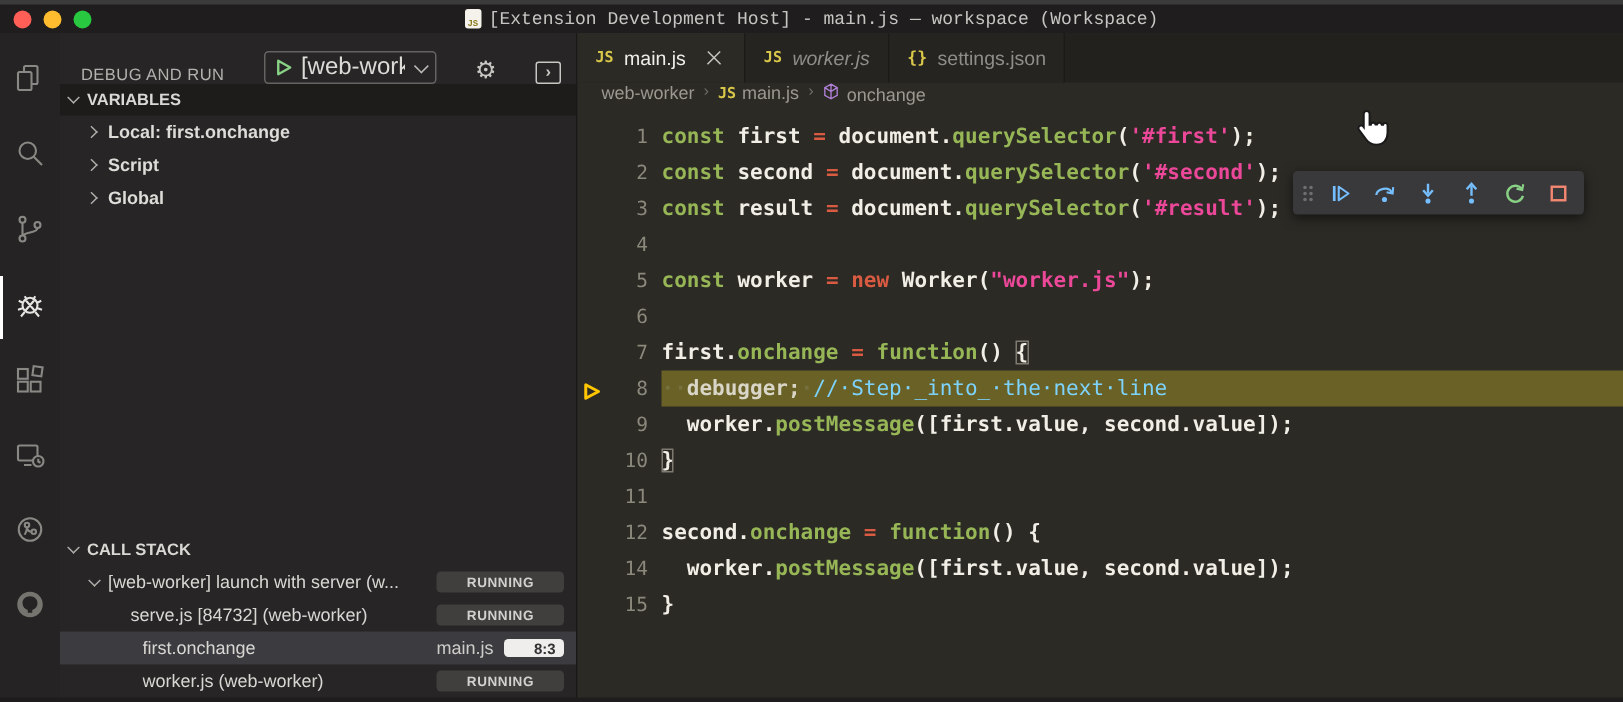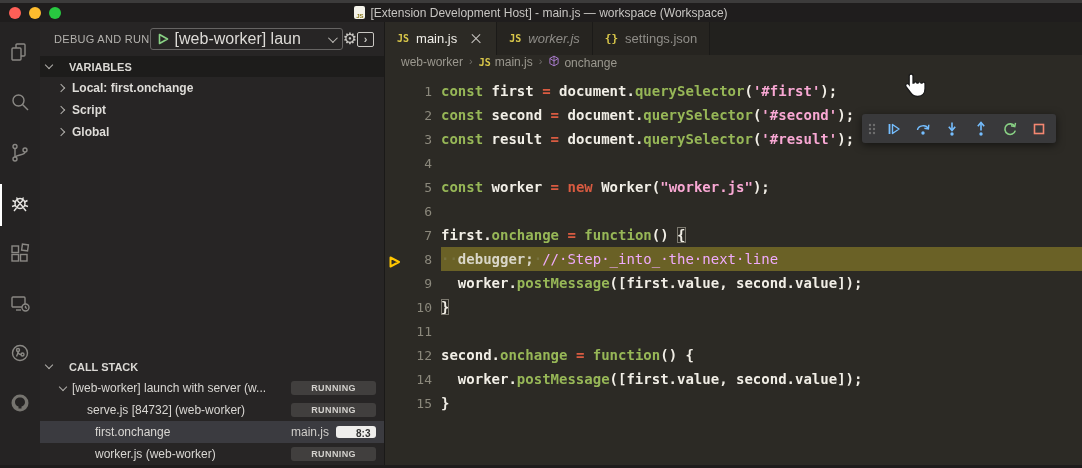--- a/index.html
+++ b/index.html
@@ -2,21 +2,21 @@
 <html><head>
 <meta charset="utf-8">
 <style>
   * { margin:0; padding:0; box-sizing:border-box; }
   html,body { width:1082px; height:468px; overflow:hidden; background:#1e1c1c;
     font-family:"Liberation Sans", sans-serif; }
   .root { position:relative; width:1082px; height:468px; }
 
   
   .titlebar { height:22px; background:#1f1d1d; border-top:3px solid #3c3b3b;
-    display:flex; align-items:center; position:relative; }
+    display:flex; align-items:center; position:relative;font-family:Liberation Mono, monospace; }
   .lights { display:flex; gap:8px; padding-left:9px; }
   .light { width:12px; height:12px; border-radius:50%; }
   .light.r { background:#ff5f57; } .light.y { background:#febc2e; } .light.g { background:#28c840; }
   .title-center { position:absolute; left:0; right:0; text-align:center;
     color:#c7c5c2; font-size:12px; display:flex; justify-content:center; align-items:center; gap:5px; }
   .file-ico { width:11px; height:13px; background:#f4f2ea; border-radius:2px; color:#8a7a1e;
     font-size:6px; font-weight:bold; display:inline-flex; align-items:flex-end; justify-content:center; }
 
   .app { display:flex; height:443px; }
 
@@ -25,33 +25,33 @@
     padding-top:8px; flex:none; }
   .act-item { width:40px; height:50px; display:flex; align-items:center; justify-content:center;
     position:relative; color:#8a8884; }
   .act-item.active { color:#e7e5e2; }
   .act-item.active::before { content:""; position:absolute; left:0; top:4px; bottom:4px; width:2px; background:#ffffff; }
   .act-item svg { stroke:currentColor; fill:none; stroke-width:1.4; }
 
   
   .sidebar { width:345px; background:#272525; flex:none; display:flex; flex-direction:column;
     color:#d6d4d0; font-size:12px; border-right:1px solid #1a1918; }
-  .debug-header { height:34px; display:flex; align-items:center; padding:0 10px 0 14px; gap:0; }
+  .debug-header { height:34px; display:flex; align-items:flex-end; padding:0 10px 0 14px; gap:26px; }
   .dh-title { color:#b4b2ae; font-size:11px; letter-spacing:.3px; white-space:nowrap; }
   .launch-select { display:flex; align-items:center; gap:6px; border:1px solid #666463; border-radius:3px;
     height:22px; padding:0 7px; flex:1; min-width:0; color:#dddbd7; cursor:pointer; }
   .launch-select .lbl { overflow:hidden; white-space:nowrap; flex:1; font-size:16px; }
   .play-tri svg { display:block; }
   .chevron-dn { width:7px; height:7px; border-right:1.4px solid #bdbbb7; border-bottom:1.4px solid #bdbbb7;
     transform:rotate(45deg) translateY(-2px); flex:none; }
   .gear { color:#c9c7c3; font-size:16px; line-height:1; cursor:pointer; }
   .console-ico { width:17px; height:15px; border:1.4px solid #c9c7c3; border-radius:2px; color:#c9c7c3;
     font-size:11px; line-height:12px; text-align:center; font-weight:bold; cursor:pointer; }
 
-  .section-hdr { height:21px; display:flex; align-items:center; gap:17px; padding-left:6px;
+  .section-hdr { height:21px; display:flex; align-items:center; gap:6px; padding-left:6px;
     font-size:11px; font-weight:bold; color:#dad8d4; cursor:pointer; }
   .section-hdr.dark { background:#1d1c1b; }
   .chev { width:6px; height:6px; border-right:1.4px solid #b0aeaa; border-bottom:1.4px solid #b0aeaa; flex:none; }
   .chev.open { transform:rotate(45deg); margin-top:-3px; }
   .chev.closed { transform:rotate(-45deg); margin-left:-2px; }
 
   .tree-item { height:22px; display:flex; align-items:center; gap:8px; padding-left:20px;
     font-weight:bold; color:#dedcd8; cursor:pointer; }
   .spacer { flex:1; }
 
@@ -85,24 +85,24 @@
   .bc-item { display:flex; align-items:center; gap:4px; cursor:pointer; }
 
   .code { flex:1; position:relative; overflow:hidden; font-family:"DejaVu Sans Mono", monospace;
     font-size:14px; font-weight:bold; }
   .code-line { display:flex; height:24px; line-height:24px; }
   .gutter { width:56px; flex:none; text-align:right; padding-right:9px; position:relative; }
   .lnum { color:#8b887c; font-weight:normal; font-size:13px; }
   .arrow-wrap { position:absolute; left:3px; top:5px; }
   .ltext { flex:1; white-space:pre; }
   .code-line.current .ltext { background:#6a6126; }
-  .tw { color:#f1eee6; } .tg { color:#97b757; } .tr { color:#d95b41; } .to { color:#f9a8d4; }
+  .tw { color:#f1eee6; } .tg { color:#97b757; } .tr { color:#d95b41; } .to { color:#ec4899; }
   .tc { color:#87827a; font-weight:normal; }
   .tb { color:#f1eee6; outline:1px solid #7d7a70; outline-offset:-1px; }
-  .tws { color:#77713f; } .td8 { color:#d9d6c8; } .tc8 { color:#f0abfc; font-weight:normal; }
+  .tws { color:#77713f; } .td8 { color:#d9d6c8; } .tc8 { color:#7dd3fc; font-weight:normal; }
 
   
   .dbg-toolbar { position:absolute; top:35px; right:26px; height:29px; background:#39393b;
     border-radius:3px; box-shadow:0 2px 8px rgba(0,0,0,.55); display:flex; align-items:center;
     padding:0 3px; z-index:20; }
   .dbg-btn { width:29px; height:29px; display:flex; align-items:center; justify-content:center; cursor:pointer; }
   .grip { width:14px; display:flex; align-items:center; justify-content:center; cursor:grab; }
 
   .mouse-cursor { position:absolute; left:903px; top:72px; z-index:50; pointer-events:none; }
 </style>

